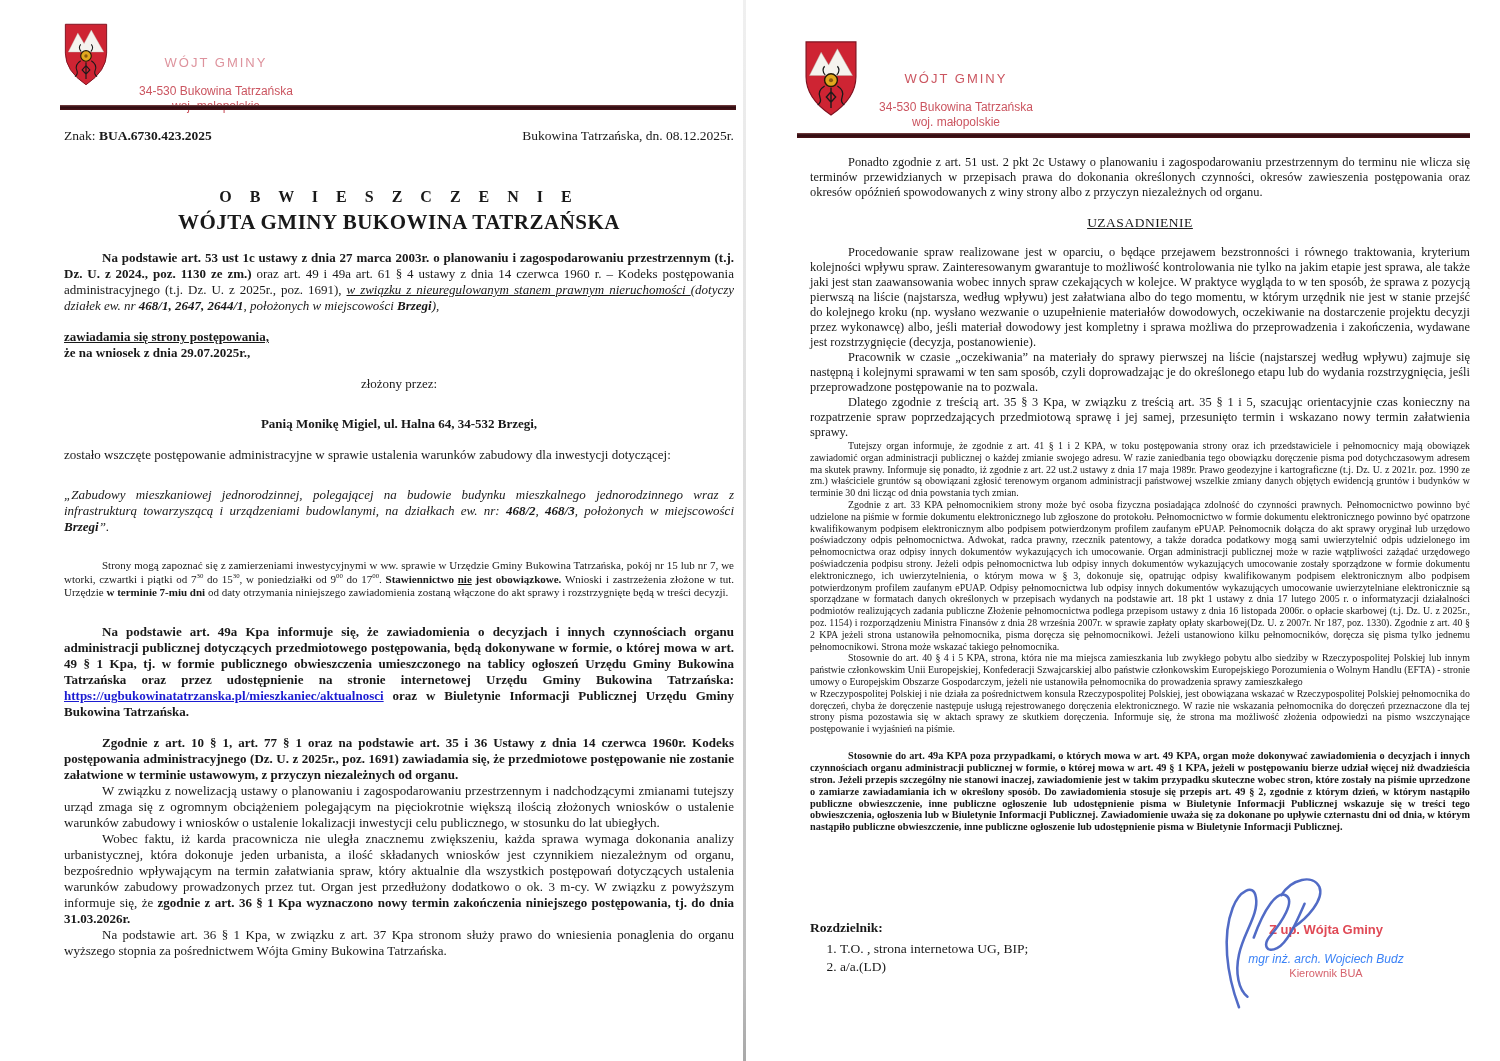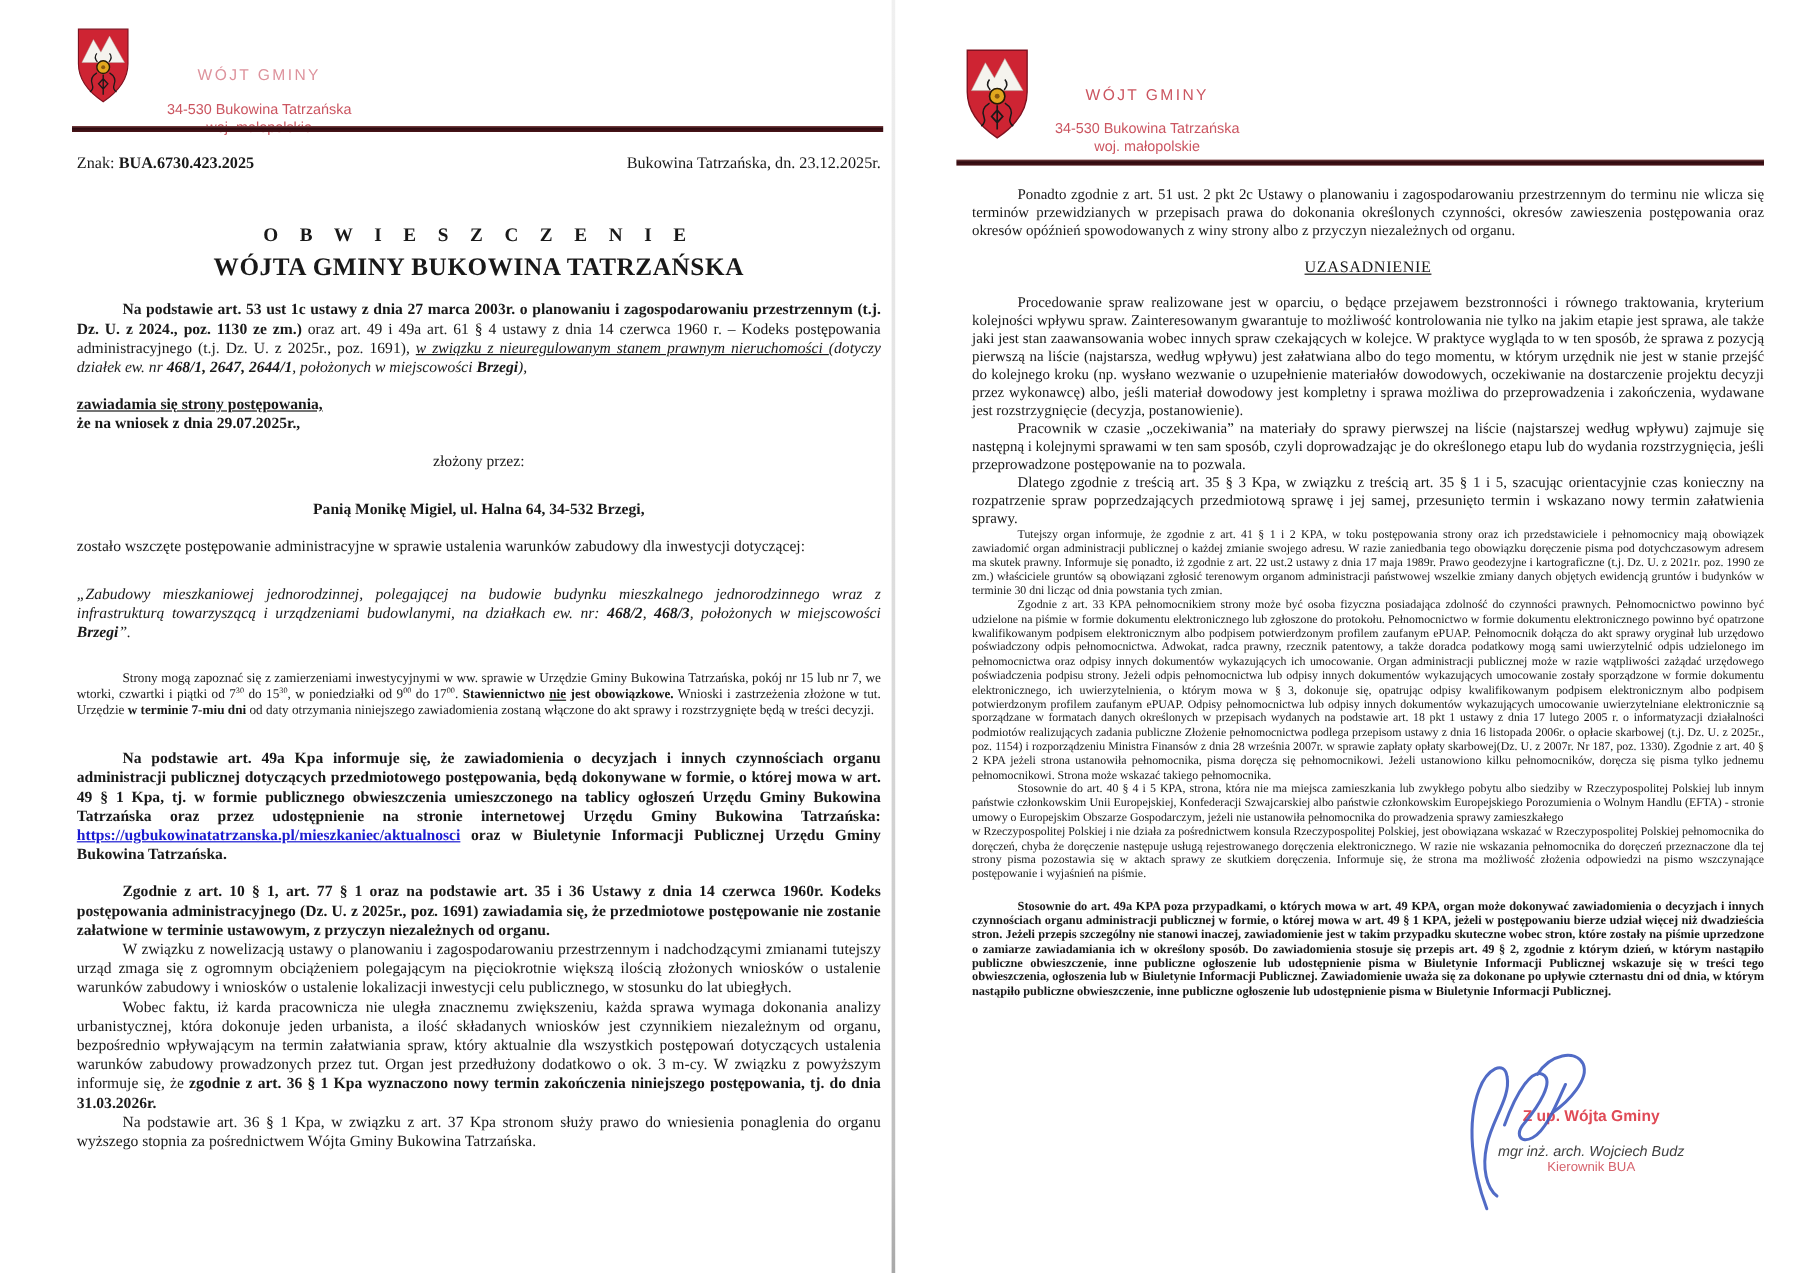--- a/index.html
+++ b/index.html
@@ -48,21 +48,21 @@
   .boldall{font-weight:bold;font-size:10.3px;line-height:11.9px;}
   .heading{font-size:13.5px;letter-spacing:.5px;}
   sup{font-size:62%;line-height:0;}
   
   .rozdzielnik{position:absolute;left:62px;top:920px;width:330px;font-size:13.5px;}
   .rozdzielnik .rz-h{font-weight:bold;}
   .rozdzielnik ol{margin:4px 0 0 0;padding-left:30px;line-height:17.5px;}
   .sig-block{position:absolute;left:478px;top:922px;width:200px;text-align:center;
     font-family:"Liberation Sans",sans-serif;color:#d6404e;}
   .sig-block .g1{font-size:13px;font-weight:bold;color:#e04a56;}
-  .sig-block .g2{margin-top:15px;font-size:12px;font-style:italic;color:#404040;}
+  .sig-block .g2{margin-top:15px;font-size:12px;font-style:italic;color:#3b82f6;}
   .sig-block .g3{font-size:11px;margin-top:1px;color:#d6636d;}
   .scribble{position:absolute;left:458px;top:872px;width:140px;height:148px;z-index:5;}
 </style>
 </head>
 <body>
 
 <div class="page" id="pageL">
   <svg class="crest" viewBox="0 0 100 140" aria-hidden="true">
     <path d="M7 6 H93 V66 Q93 103 50 132 Q7 103 7 66 Z" fill="#ce2433" stroke="#7e1220" stroke-width="2"></path>
     <polygon points="13,64 33,24 46,46 61,18 87,64" fill="#f5f3ee" stroke="#b9b4ab" stroke-width="0.8"></polygon>
@@ -79,21 +79,21 @@
     <div class="s3">woj. małopolskie</div>
   </div>
 
   <div class="rule"></div>
 
   <div class="znak-row">
     <div>
       <span>Znak:</span>
       <b>BUA.6730.423.2025</b>
     </div>
-    <div>Bukowina Tatrzańska, dn. 23.12.2025r.</div>
+    <div>Bukowina Tatrzańska, dn. 08.12.2025r.</div>
   </div>
 
   <div class="title-block">
     <div class="t1">O B W I E S Z C Z E N I E</div>
     <div class="t2">WÓJTA GMINY BUKOWINA TATRZAŃSKA</div>
   </div>
 
   <div class="bodyflow" id="bodyL">
       <p class="blk just ind"><span style="font-weight: bold;">Na podstawie art. 53 ust 1c ustawy z dnia 27 marca 2003r. o planowaniu i zagospodarowaniu przestrzennym (t.j. Dz. U. z 2024., poz. 1130 ze zm.) </span><span>oraz art. 49 i 49a art. 61 § 4 ustawy z dnia 14 czerwca 1960 r. – Kodeks postępowania administracyjnego (t.j. Dz. U. z 2025r., poz. 1691), </span><span style="font-style: italic; text-decoration: underline;">w związku z nieuregulowanym stanem prawnym nieruchomości </span><span style="font-style: italic;">(dotyczy działek ew. nr </span><span style="font-weight: bold; font-style: italic;">468/1, 2647, 2644/1</span><span style="font-style: italic;">, położonych w miejscowości </span><span style="font-weight: bold; font-style: italic;">Brzegi</span><span style="font-style: italic;">),</span></p>
       <p class="blk mt3"><span style="font-weight: bold; text-decoration: underline;">zawiadamia się strony postępowania,</span></p>
@@ -135,20 +135,27 @@
       <div class="blk center heading mt3"><span style="text-decoration: underline;">UZASADNIENIE</span></div>
       <p class="blk just ind mt3"><span>Procedowanie spraw realizowane jest w oparciu, o będące przejawem bezstronności i równego traktowania, kryterium kolejności wpływu spraw. Zainteresowanym gwarantuje to możliwość kontrolowania nie tylko na jakim etapie jest sprawa, ale także jaki jest stan zaawansowania wobec innych spraw czekających w kolejce. W praktyce wygląda to w ten sposób, że sprawa z pozycją pierwszą na liście (najstarsza, według wpływu) jest załatwiana albo do tego momentu, w którym urzędnik nie jest w stanie przejść do kolejnego kroku (np. wysłano wezwanie o uzupełnienie materiałów dowodowych, oczekiwanie na dostarczenie projektu decyzji przez wykonawcę) albo, jeśli materiał dowodowy jest kompletny i sprawa możliwa do przeprowadzenia i zakończenia, wydawane jest rozstrzygnięcie (decyzja, postanowienie).</span></p>
       <p class="blk just ind"><span>Pracownik w czasie „oczekiwania” na materiały do sprawy pierwszej na liście (najstarszej według wpływu) zajmuje się następną i kolejnymi sprawami w ten sam sposób, czyli doprowadzając je do określonego etapu lub do wydania rozstrzygnięcia, jeśli przeprowadzone postępowanie na to pozwala.</span></p>
       <p class="blk just ind"><span>Dlatego zgodnie z treścią art. 35 § 3 Kpa, w związku z treścią art. 35 § 1 i 5, szacując orientacyjnie czas konieczny na rozpatrzenie spraw poprzedzających przedmiotową sprawę i jej samej, przesunięto termin i wskazano nowy termin załatwienia sprawy.</span></p>
       <p class="blk rsmall just ind"><span>Tutejszy organ  informuje, że zgodnie z art. 41 § 1 i 2 KPA, w toku postępowania strony oraz ich przedstawiciele i pełnomocnicy mają obowiązek zawiadomić organ administracji publicznej o każdej zmianie swojego adresu. W razie zaniedbania tego obowiązku doręczenie pisma pod dotychczasowym adresem ma skutek prawny. Informuje się ponadto, iż zgodnie z art. 22 ust.2 ustawy z dnia 17 maja 1989r. Prawo geodezyjne i kartograficzne (t.j. Dz. U. z 2021r. poz. 1990 ze zm.) właściciele gruntów są obowiązani zgłosić terenowym organom administracji państwowej wszelkie zmiany danych objętych ewidencją gruntów i budynków w terminie 30 dni licząc od dnia powstania tych zmian.</span></p>
       <p class="blk rsmall just ind"><span>Zgodnie z art. 33 KPA pełnomocnikiem strony może być osoba fizyczna posiadająca zdolność do czynności prawnych. Pełnomocnictwo powinno być udzielone na piśmie w formie dokumentu elektronicznego lub zgłoszone do protokołu. Pełnomocnictwo w formie dokumentu elektronicznego powinno być opatrzone kwalifikowanym podpisem elektronicznym albo podpisem potwierdzonym profilem zaufanym ePUAP. Pełnomocnik dołącza do akt sprawy oryginał lub urzędowo poświadczony odpis pełnomocnictwa. Adwokat, radca prawny, rzecznik patentowy, a także doradca podatkowy mogą sami uwierzytelnić odpis udzielonego im pełnomocnictwa oraz odpisy innych dokumentów wykazujących ich umocowanie. Organ administracji publicznej może w razie wątpliwości zażądać urzędowego poświadczenia podpisu strony. Jeżeli odpis pełnomocnictwa lub odpisy innych dokumentów wykazujących umocowanie zostały sporządzone w formie dokumentu elektronicznego, ich uwierzytelnienia, o którym mowa w § 3, dokonuje się, opatrując odpisy kwalifikowanym podpisem elektronicznym albo podpisem potwierdzonym profilem zaufanym ePUAP. Odpisy pełnomocnictwa lub odpisy innych dokumentów wykazujących umocowanie uwierzytelniane elektronicznie są sporządzane w formatach danych określonych w przepisach wydanych na podstawie art. 18 pkt 1 ustawy z dnia 17 lutego 2005 r. o informatyzacji działalności podmiotów realizujących zadania publiczne Złożenie pełnomocnictwa podlega przepisom ustawy z dnia 16 listopada 2006r. o opłacie skarbowej (t.j. Dz. U. z 2025r., poz. 1154) i rozporządzeniu Ministra Finansów z dnia 28 września 2007r. w sprawie zapłaty opłaty skarbowej(Dz. U. z 2007r. Nr 187, poz. 1330). Zgodnie z art. 40 § 2 KPA jeżeli strona ustanowiła pełnomocnika, pisma doręcza się pełnomocnikowi. Jeżeli ustanowiono kilku pełnomocników, doręcza się pisma tylko jednemu pełnomocnikowi. Strona może wskazać takiego pełnomocnika.</span></p>
       <p class="blk rsmall just ind"><span>Stosownie do art. 40 § 4 i 5 KPA, strona, która nie ma miejsca zamieszkania lub zwykłego pobytu albo siedziby w Rzeczypospolitej Polskiej lub innym państwie członkowskim Unii Europejskiej, Konfederacji Szwajcarskiej albo państwie członkowskim Europejskiego Porozumienia o Wolnym Handlu (EFTA) - stronie umowy o Europejskim Obszarze Gospodarczym, jeżeli nie ustanowiła pełnomocnika do prowadzenia sprawy zamieszkałego</span><br><span>w Rzeczypospolitej Polskiej i nie działa za pośrednictwem konsula Rzeczypospolitej Polskiej, jest obowiązana wskazać w Rzeczypospolitej Polskiej pełnomocnika do doręczeń, chyba że doręczenie następuje usługą rejestrowanego doręczenia elektronicznego. W razie nie wskazania pełnomocnika do doręczeń przeznaczone dla tej strony pisma pozostawia się w aktach sprawy ze skutkiem doręczenia. Informuje się, że strona ma możliwość złożenia odpowiedzi na pismo wszczynające postępowanie i wyjaśnień na piśmie.</span></p>
       <p class="blk rsmall just ind boldall mt3"><span>Stosownie do art. 49a KPA poza przypadkami, o których mowa w art. 49 KPA, organ może dokonywać zawiadomienia o decyzjach i innych czynnościach organu administracji publicznej w formie, o której mowa w art. 49 § 1 KPA, jeżeli w postępowaniu bierze udział więcej niż dwadzieścia stron. Jeżeli przepis szczególny nie stanowi inaczej, zawiadomienie jest w takim przypadku skuteczne wobec stron, które zostały na piśmie uprzedzone o zamiarze zawiadamiania ich w określony sposób. Do zawiadomienia stosuje się przepis art. 49 § 2, zgodnie z którym dzień, w którym nastąpiło publiczne obwieszczenie, inne publiczne ogłoszenie lub udostępnienie pisma w Biuletynie Informacji Publicznej wskazuje się w treści tego obwieszczenia, ogłoszenia lub w Biuletynie Informacji Publicznej. Zawiadomienie uważa się za dokonane po upływie czternastu dni od dnia, w którym nastąpiło publiczne obwieszczenie, inne publiczne ogłoszenie lub udostępnienie pisma w Biuletynie Informacji Publicznej.</span></p>
     </div>
 
+  <div class="rozdzielnik">
+    <div class="rz-h">Rozdzielnik:</div>
+    <ol>
+        <li>T.O. , strona internetowa UG, BIP;</li>
+        <li>a/a.(LD)</li>
+      </ol>
+  </div>
 
   <div class="sig-block">
     <div class="g1">Z up. Wójta Gminy</div>
     <div class="g2">mgr inż. arch. Wojciech Budz</div>
     <div class="g3">Kierownik BUA</div>
   </div>
 
   <svg class="scribble" viewBox="0 0 130 140" aria-hidden="true">
     <g fill="none" stroke="#3f5cc0" stroke-width="2.4" stroke-linecap="round" opacity="0.9">
       <path d="M30 128 C18 96 14 60 24 34 C30 18 44 10 46 24 C49 40 34 58 30 78 C26 96 30 112 38 118"></path>

